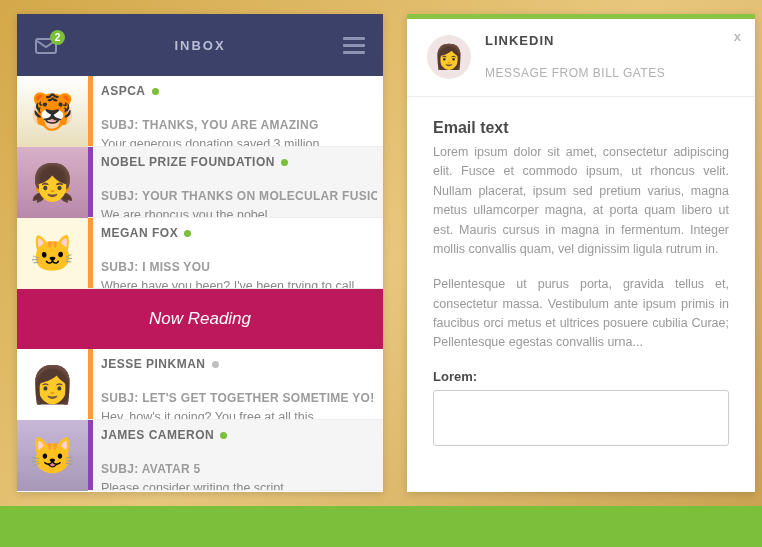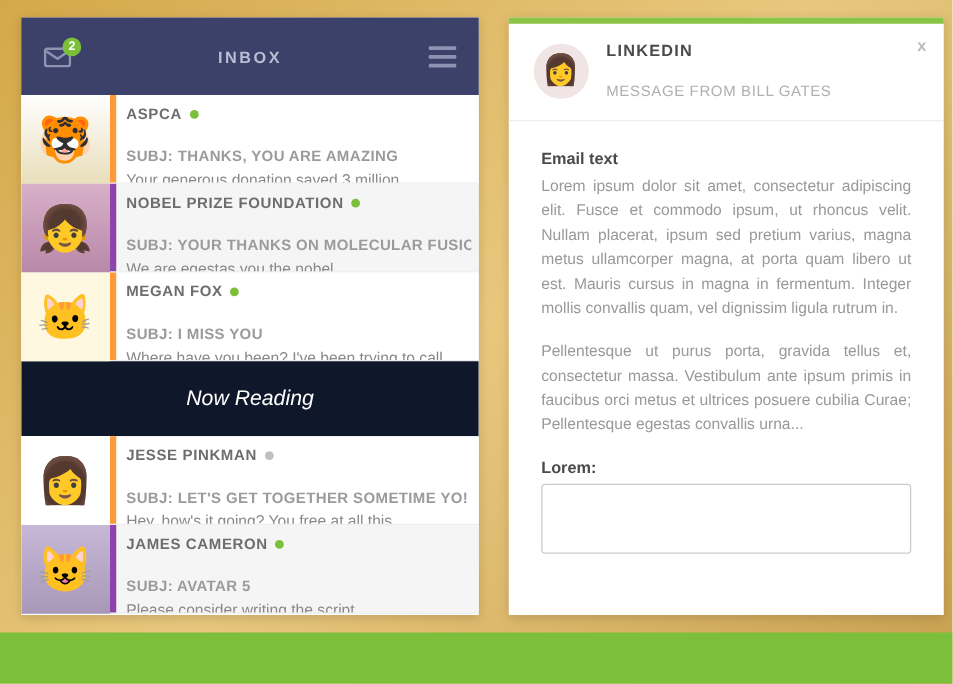--- a/index.html
+++ b/index.html
@@ -129,21 +129,21 @@
   overflow: hidden;
 }
 .msg-preview {
   font-size: 12.5px;
   color: #888;
   margin-top: 5px;
   white-space: nowrap;
   overflow: hidden;
 }
 .now-reading {
-  background: #0f172a;
+  background: #be185d;
   color: #fff;
   text-align: center;
   padding: 20px 0;
   font-size: 17px;
   font-style: italic;
 }
 .detail-panel {
   width: 348px;
   background: #fff;
   margin-top: 14px;
@@ -192,21 +192,21 @@
   color: #bbb;
   font-size: 13px;
   cursor: pointer;
   font-weight: bold;
 }
 .detail-body {
   padding: 22px 26px;
   flex: 1;
 }
 .body-label {
-  font-size: 13px;
+  font-size: 16px;
   font-weight: bold;
   color: #4a4a4a;
   margin-bottom: 6px;
 }
 .body-text {
   font-size: 12.5px;
   color: #999;
   line-height: 1.55;
   text-align: justify;
 }
@@ -276,21 +276,21 @@
             <div class="msg-subject">SUBJ: THANKS, YOU ARE AMAZING</div>
             <div class="msg-preview">Your generous donation saved 3 million</div>
           </div>
         </div>
         <div class="msg-item alt">
           <div class="avatar av2">👧</div>
           <div class="color-bar" style="background:#8e44ad"></div>
           <div class="msg-content">
             <div class="msg-sender">NOBEL PRIZE FOUNDATION <span class="status-dot" style="background:#7bbf3a"></span></div>
             <div class="msg-subject">SUBJ: YOUR THANKS ON MOLECULAR FUSION</div>
-            <div class="msg-preview">We are egestas you the nobel...</div>
+            <div class="msg-preview">We are rhoncus you the nobel...</div>
           </div>
         </div>
         <div class="msg-item">
           <div class="avatar av3">🐱</div>
           <div class="color-bar" style="background:#ff9a3c"></div>
           <div class="msg-content">
             <div class="msg-sender">MEGAN FOX <span class="status-dot" style="background:#7bbf3a"></span></div>
             <div class="msg-subject">SUBJ: I MISS YOU</div>
             <div class="msg-preview">Where have you been? I've been trying to call</div>
           </div>

